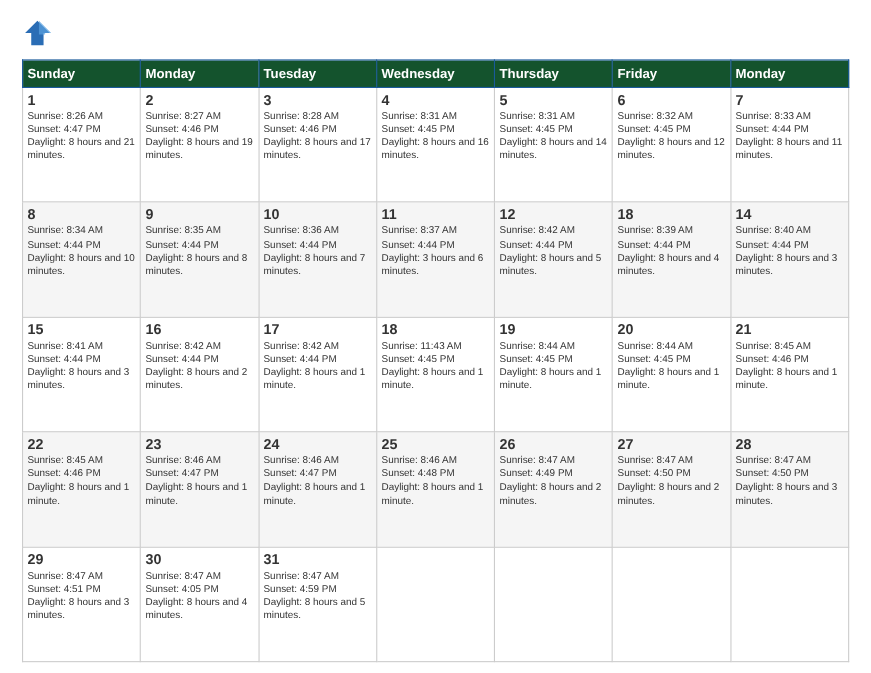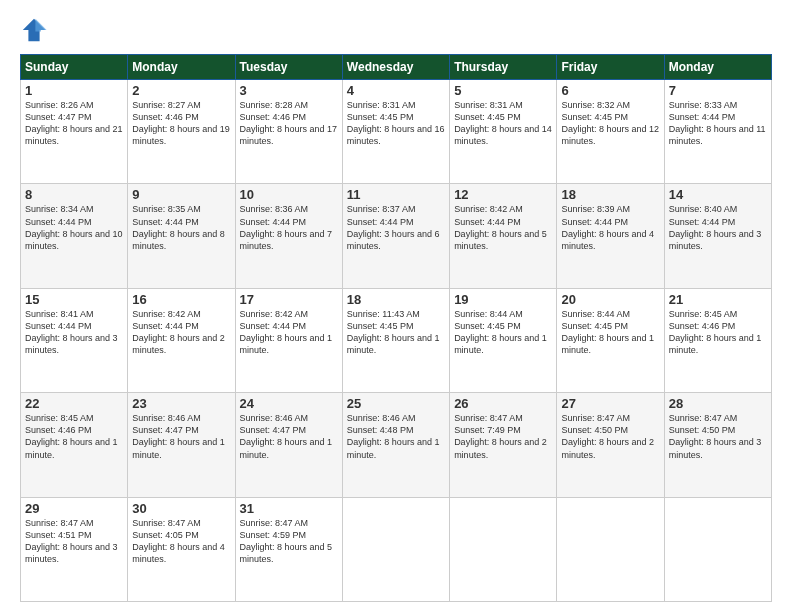--- a/index.html
+++ b/index.html
@@ -284,21 +284,21 @@
           </td>
           <td>
             <span class="day-num">25</span>
             <div class="cell-text">Sunrise: 8:46 AM</div>
             <div class="cell-text">Sunset: 4:48 PM</div>
             <div class="cell-text">Daylight: 8 hours and 1 minute.</div>
           </td>
           <td>
             <span class="day-num">26</span>
             <div class="cell-text">Sunrise: 8:47 AM</div>
-            <div class="cell-text">Sunset: 7:49 PM</div>
+            <div class="cell-text">Sunset: 4:49 PM</div>
             <div class="cell-text">Daylight: 8 hours and 2 minutes.</div>
           </td>
           <td>
             <span class="day-num">27</span>
             <div class="cell-text">Sunrise: 8:47 AM</div>
             <div class="cell-text">Sunset: 4:50 PM</div>
             <div class="cell-text">Daylight: 8 hours and 2 minutes.</div>
           </td>
           <td>
             <span class="day-num">28</span>

